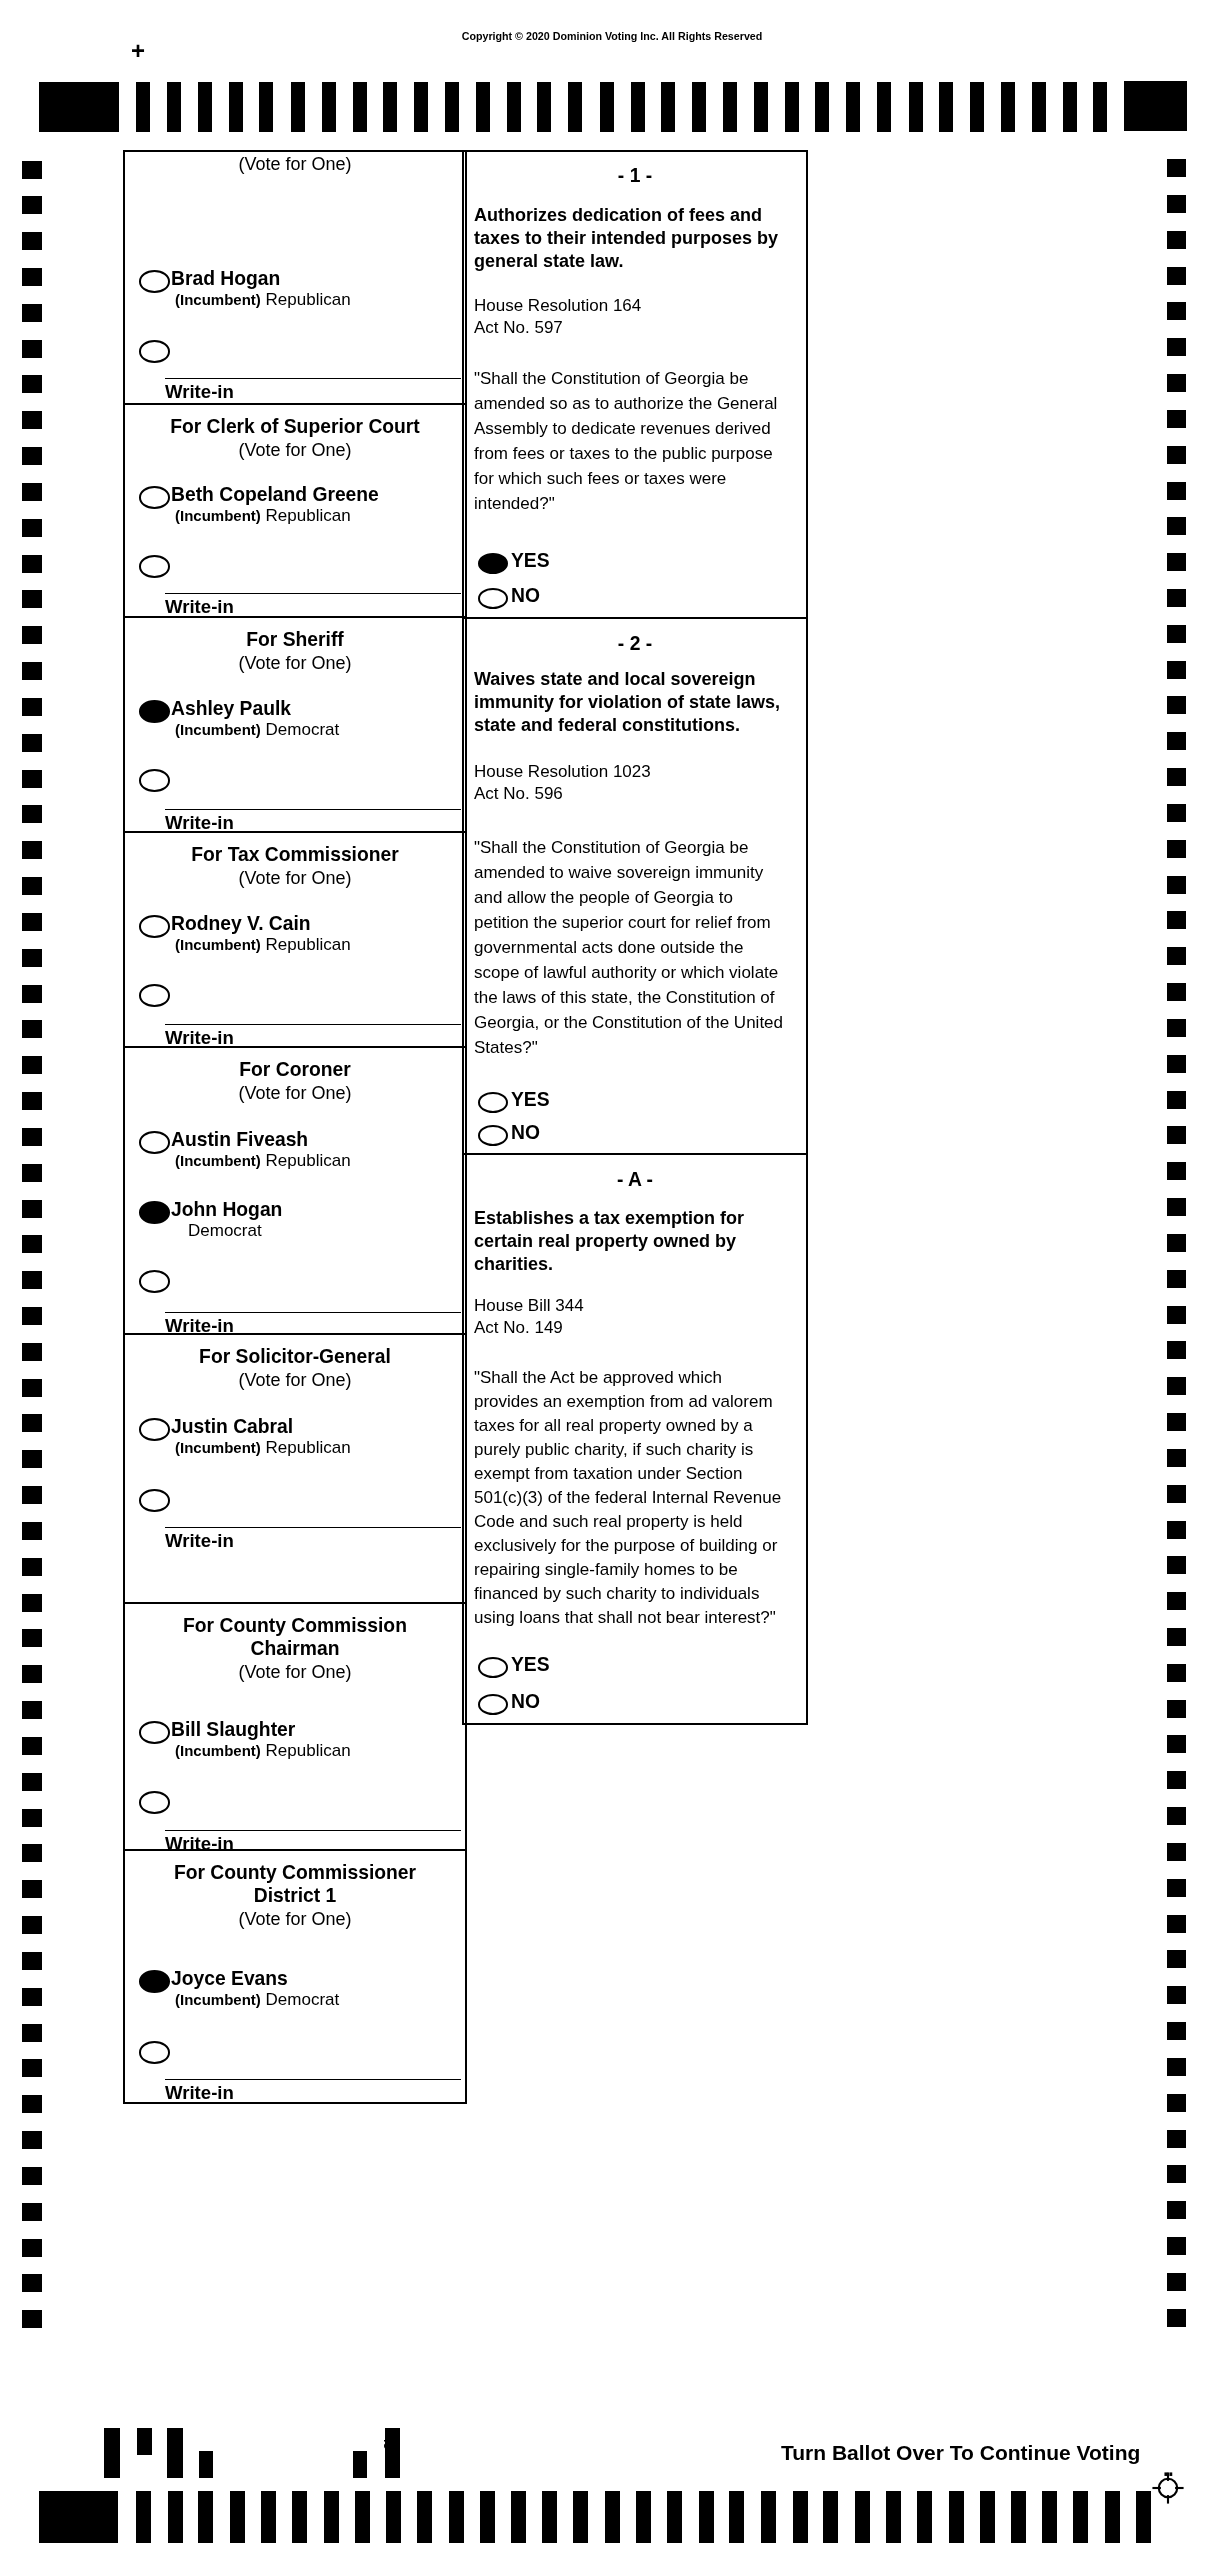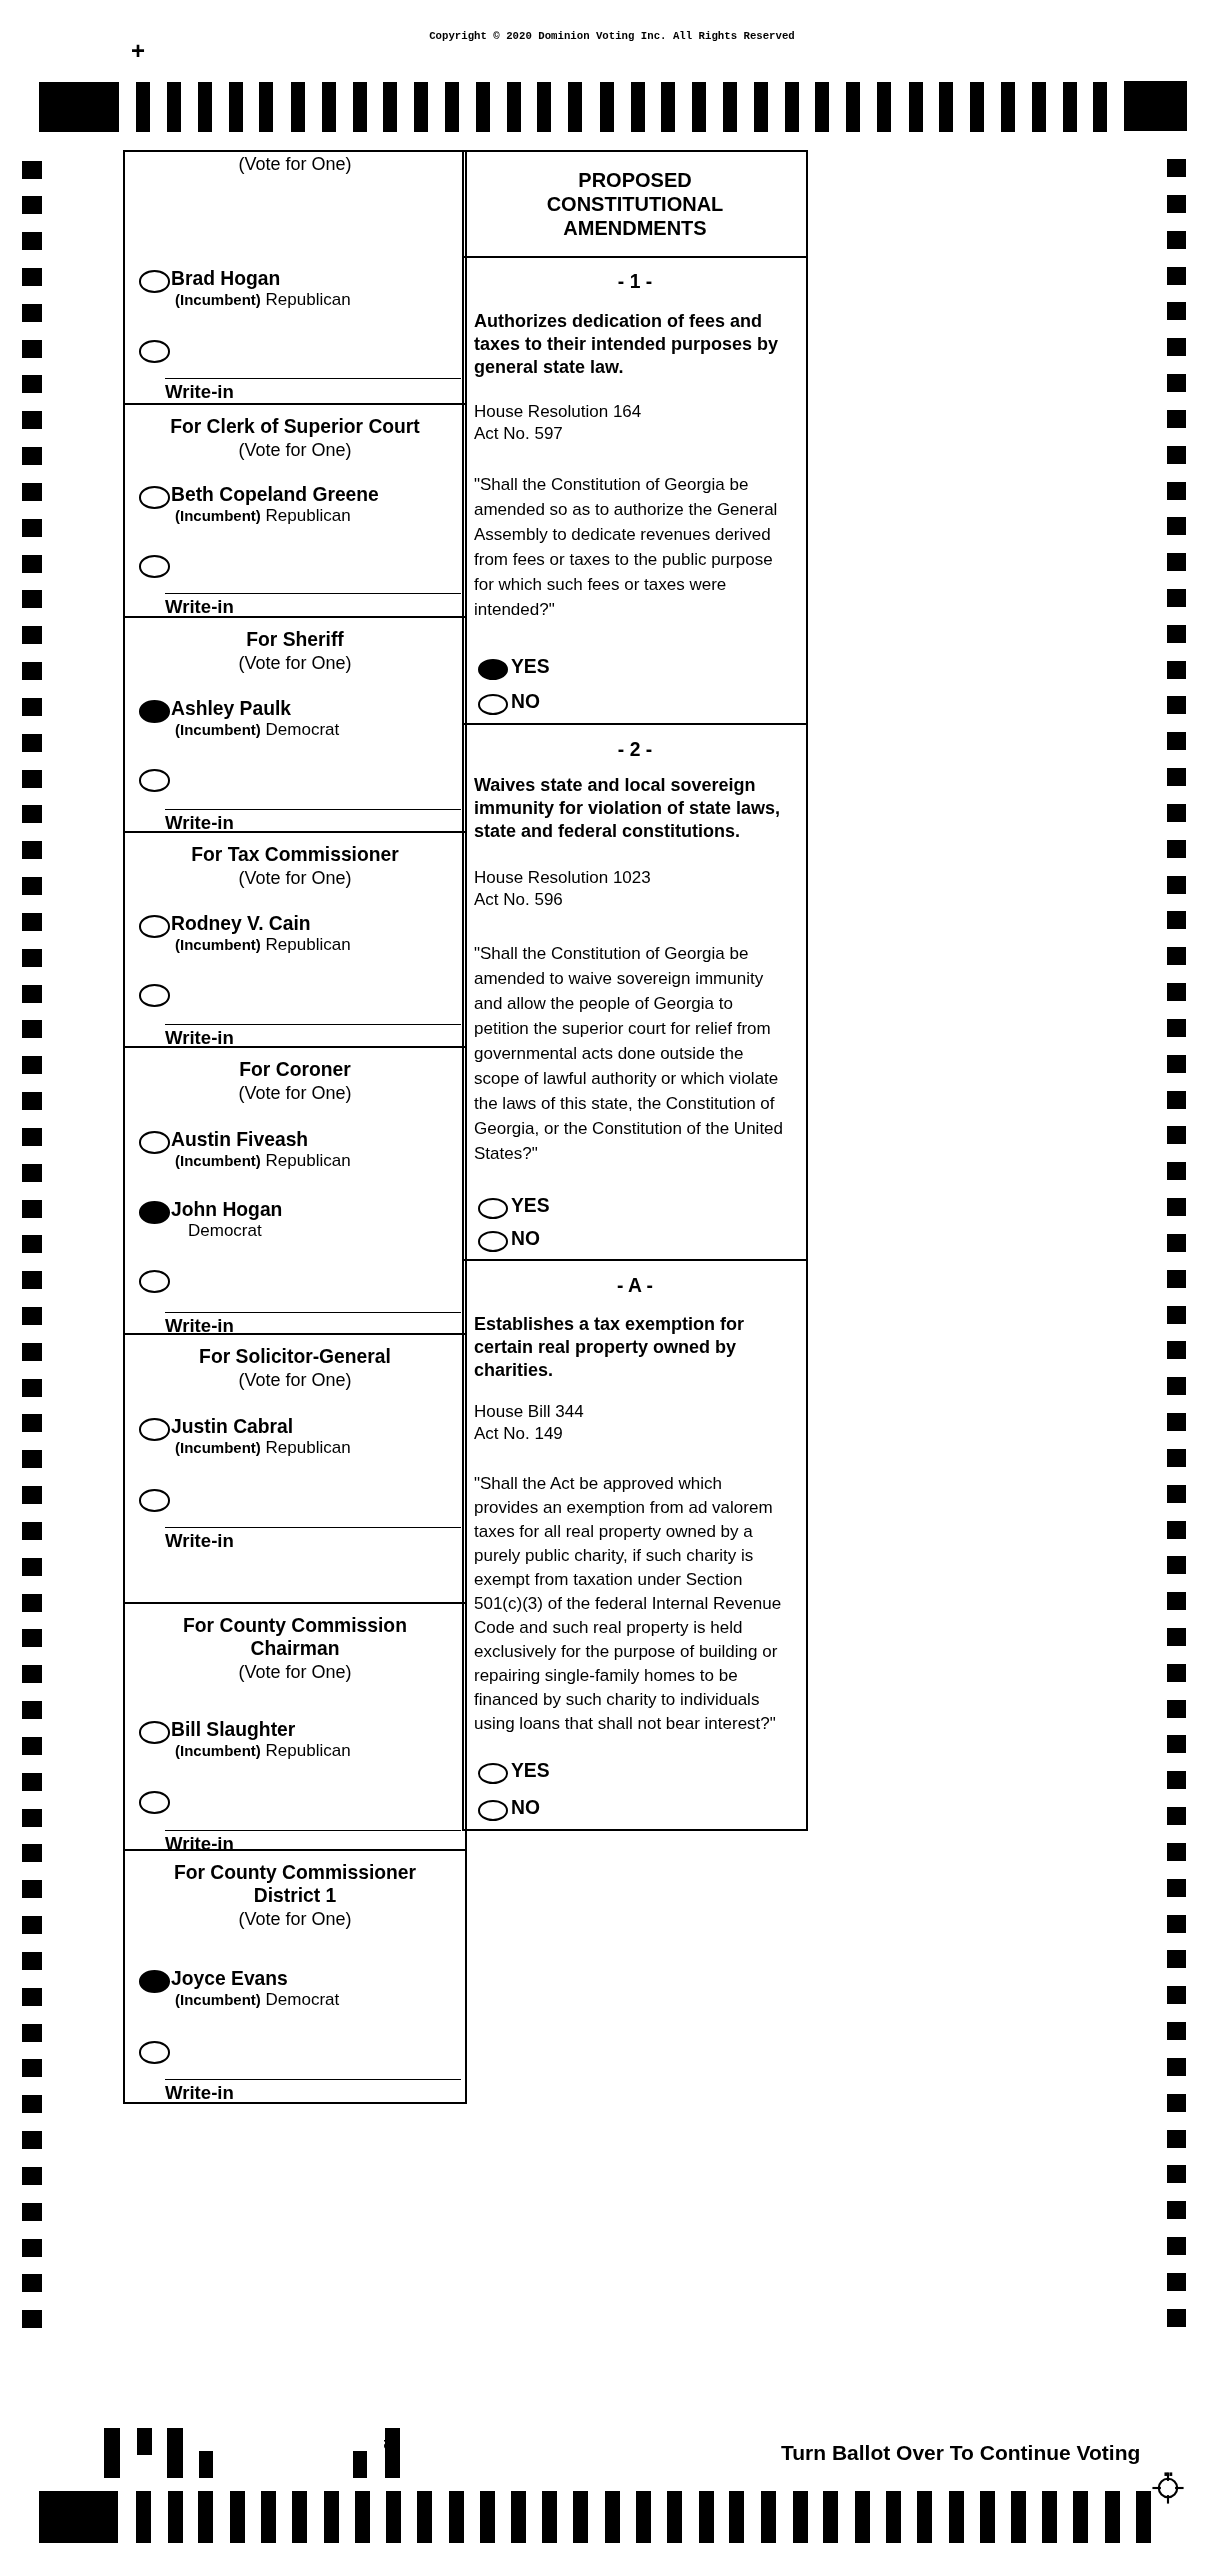--- a/index.html
+++ b/index.html
@@ -3,21 +3,21 @@
 <meta charset="utf-8">
 <style>
   html,body{margin:0;padding:0;}
   body{
     width:1224px;height:2576px;position:relative;background:#fff;color:#000;
     font-family:"Liberation Sans",sans-serif;overflow:hidden;
   }
   .mark{position:absolute;background:#000;}
   
   .copyright{position:absolute;top:30px;left:0;width:100%;text-align:center;
-    font-size:10.7px;font-weight:bold;font-family:Liberation Mono, monospace;}
+    font-size:10.7px;font-weight:bold;}
   .plusmark{position:absolute;left:131px;top:37px;font-size:24px;font-weight:bold;}
   
   .left-col{position:absolute;left:123px;top:150px;width:340px;border:2.1px solid #000;}
   .right-col{position:absolute;left:462px;top:150px;width:342px;border:2.1px solid #000;}
   .contest,.sec{position:relative;box-sizing:border-box;border-bottom:2.1px solid #000;}
   .contest:last-child,.sec:last-child{border-bottom:none;}
   
   .c-title{padding-top:10px;text-align:center;font-weight:bold;font-size:19.3px;
     line-height:23px;white-space:pre-line;}
   .c-inst{text-align:center;font-size:18px;margin-top:2.1px;}
@@ -189,25 +189,20 @@
     </div>
     <div class="wi" style="top:228px">
       <div class="wi-label">Write-in</div>
     </div>
   </section>
 
 </div>
 
 <div class="right-col">
 
-  <section class="sec sec-h" style="height:106px">
-    <div>PROPOSED
-CONSTITUTIONAL
-AMENDMENTS</div>
-  </section>
 
   <section class="sec" style="height:467px">
     <div class="m-num" style="top:13px">- 1 -</div>
     <div class="m-sum" style="top:52px">Authorizes dedication of fees and
 taxes to their intended purposes by
 general state law.</div>
     <div class="m-auth" style="top:143px">House Resolution 164
 Act No. 597</div>
     <div class="m-q" style="top:214px">"Shall the Constitution of Georgia be
 amended so as to authorize the General

